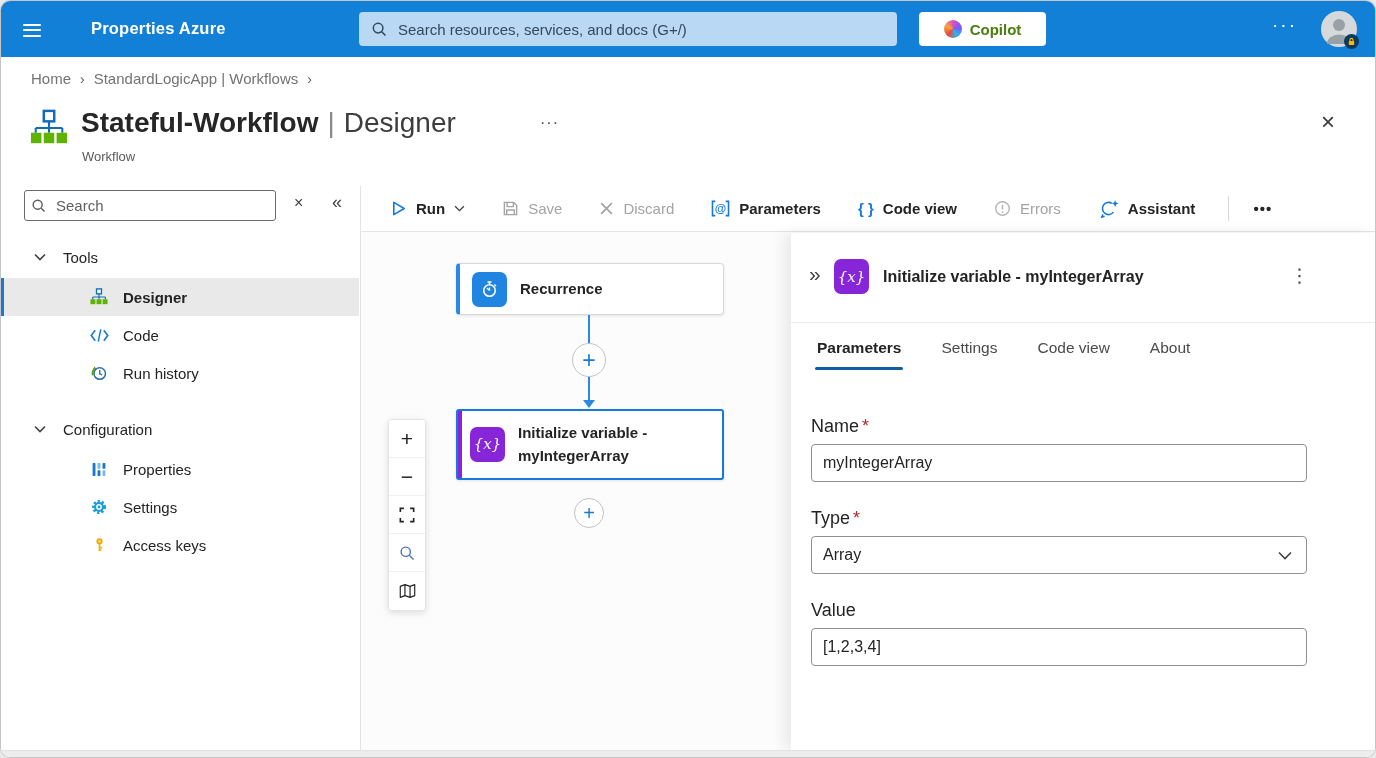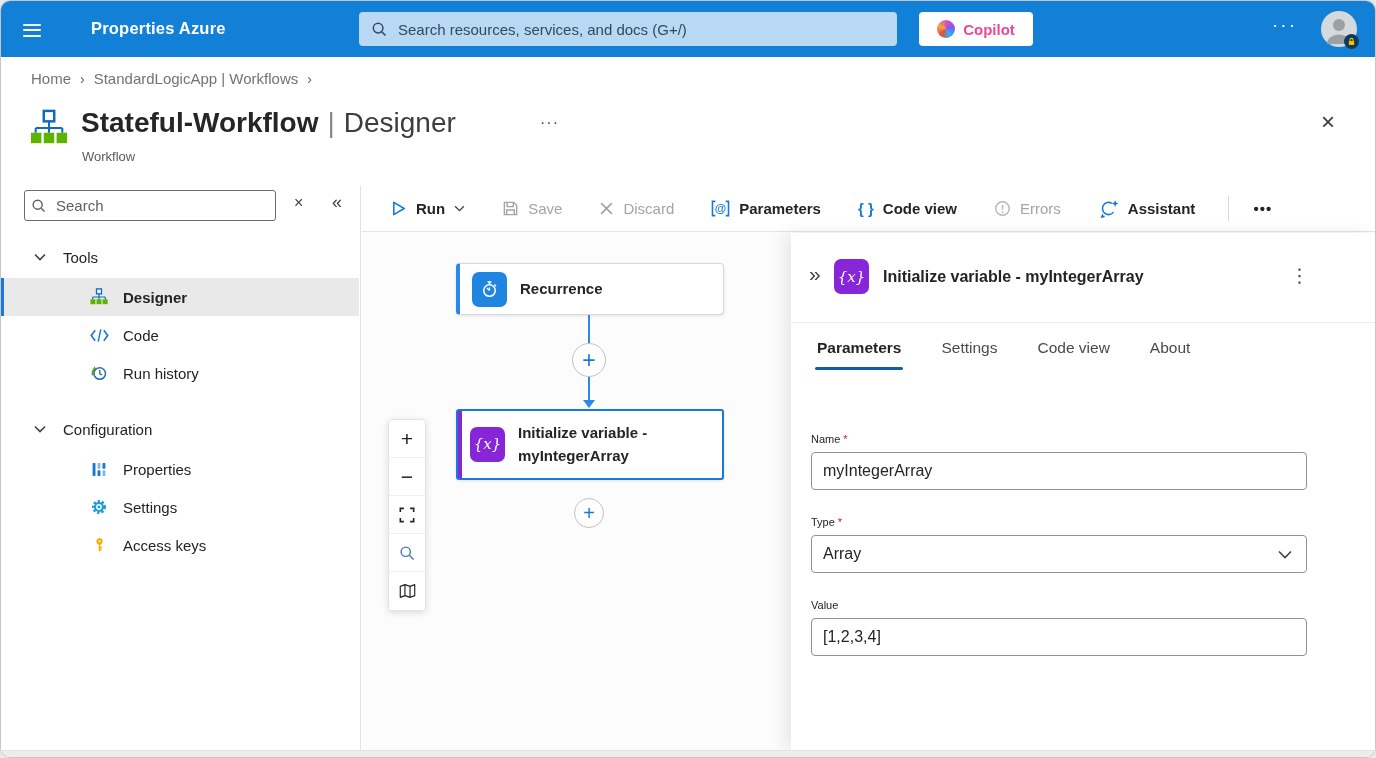--- a/index.html
+++ b/index.html
@@ -18,21 +18,21 @@
   .window-footer{ position:absolute; left:0; right:0; bottom:0; height:7px; background:#ededed; border-top:1px solid #e2e2e2; }
 
   
   .topbar { position:absolute; top:0; left:0; right:0; height:56px; background:#1380d8; color:#fff; }
   .hamburger { position:absolute; left:20px; top:17px; width:24px; height:22px; background:none; border:none; cursor:pointer; padding:2px; }
   .hamburger span { display:block; width:18px; height:2px; background:#fff; margin:3.5px 0; border-radius:1px; }
   .brand { position:absolute; left:90px; top:18px; font-size:16.5px; font-weight:700; letter-spacing:.2px; }
   .tb-search { position:absolute; left:358px; top:11px; width:538px; height:34px; background:#b9d8f3; border-radius:4px; display:flex; align-items:center; padding:0 12px; gap:9px; }
   .tb-search input { flex:1; background:transparent; border:none; outline:none; font-size:15px; color:#22384c; font-family:inherit; }
   .tb-search input::placeholder { color:#2f4a61; opacity:1; }
-  .copilot { position:absolute; left:918px; top:11px; width:114px; height:34px; background:#fff; border:none; border-radius:4px; display:flex; align-items:center; justify-content:center; gap:8px; font-size:15px; font-weight:600; color:#ec4899; cursor:pointer; font-family:inherit; }
+  .copilot { position:absolute; left:918px; top:11px; width:127px; height:34px; background:#fff; border:none; border-radius:4px; display:flex; align-items:center; justify-content:center; gap:8px; font-size:15px; font-weight:600; color:#4d7c0f; cursor:pointer; font-family:inherit; }
   .copilot-logo { width:18px; height:18px; border-radius:50%; background:conic-gradient(from 220deg,#e8483f,#f2a93b,#d64fc0,#7a5af8,#29b4f0,#e8483f); }
   .tb-more { position:absolute; right:72px; top:12px; background:none; border:none; color:#fff; font-size:19px; letter-spacing:2px; cursor:pointer; }
   .avatar { position:absolute; right:18px; top:10px; width:36px; height:36px; border-radius:50%; cursor:pointer; }
   .lock-badge { position:absolute; right:-2px; bottom:-2px; width:15px; height:15px; border-radius:50%; background:#0b3a5d; display:flex; align-items:center; justify-content:center; }
 
   
   .breadcrumb { position:absolute; top:69px; left:30px; font-size:15px; }
   .breadcrumb a { color:#737373; text-decoration:none; cursor:pointer; }
   .crumb-sep { color:#5f5f5f; margin:0 9px; font-size:14px; }
   .title-icon { position:absolute; left:29px; top:106px; }
@@ -98,21 +98,21 @@
   .panel-collapse { position:absolute; left:12px; top:28px; background:none; border:none; font-size:21px; color:#424242; cursor:pointer; }
   .panel-icon { position:absolute; left:43px; top:26px; width:35px; height:35px; border-radius:7px; background:#8626d8; display:flex; align-items:center; justify-content:center; }
   .panel-title { position:absolute; left:92px; top:35px; font-size:16px; font-weight:600; color:#242424; }
   .panel-menu { position:absolute; right:60px; top:30px; background:none; border:none; font-size:19px; color:#424242; cursor:pointer; }
   .panel-tabs { position:absolute; top:91px; left:24px; display:flex; gap:36px; }
   .tab { padding:15px 2px 13px; font-size:15.5px; color:#4a4a4a; cursor:pointer; position:relative; background:none; border:none; font-family:inherit; }
   .tab.active { font-weight:700; color:#242424; }
   .tab.active::after { content:""; position:absolute; left:0; right:0; bottom:0; height:3px; background:#115ea3; border-radius:2px; }
   .panel-form { position:absolute; top:183px; left:20px; right:68px; }
   .field { margin-bottom:26px; }
-  .field-label { font-size:11px; color:#242424; margin-bottom:7px;margin-top:17px; }
+  .field-label { font-size:18px; color:#242424; margin-bottom:7px; }
   .req { color:#b02a2a; margin-left:3px; }
   .text-input { width:100%; height:38px; border:1px solid #919191; border-radius:4px; font-size:16px; color:#242424; padding:0 11px; font-family:inherit; background:#fff; outline:none; }
   .selectbox { position:relative; width:100%; height:38px; border:1px solid #919191; border-radius:4px; display:flex; align-items:center; padding:0 11px; font-size:16px; color:#242424; cursor:pointer; background:#fff; }
   .selectbox .chev { position:absolute; right:14px; top:14px; }
 </style>
 </head>
 <body>
 
 <div class="window">
 

